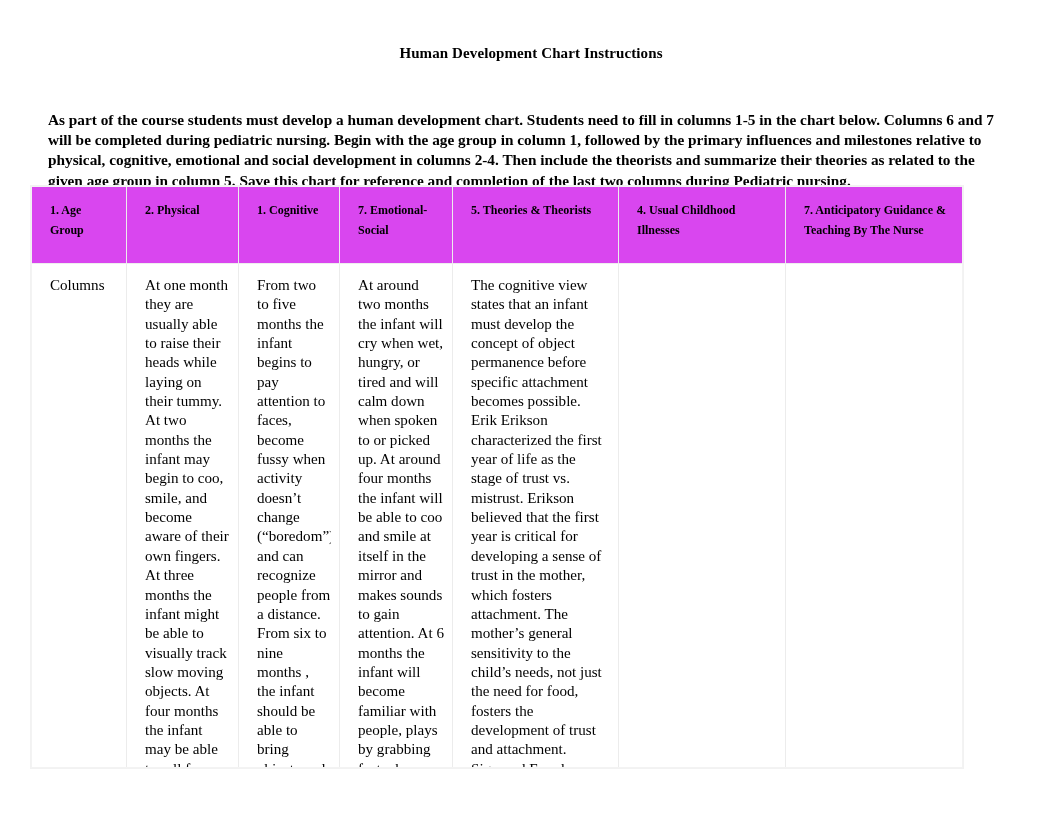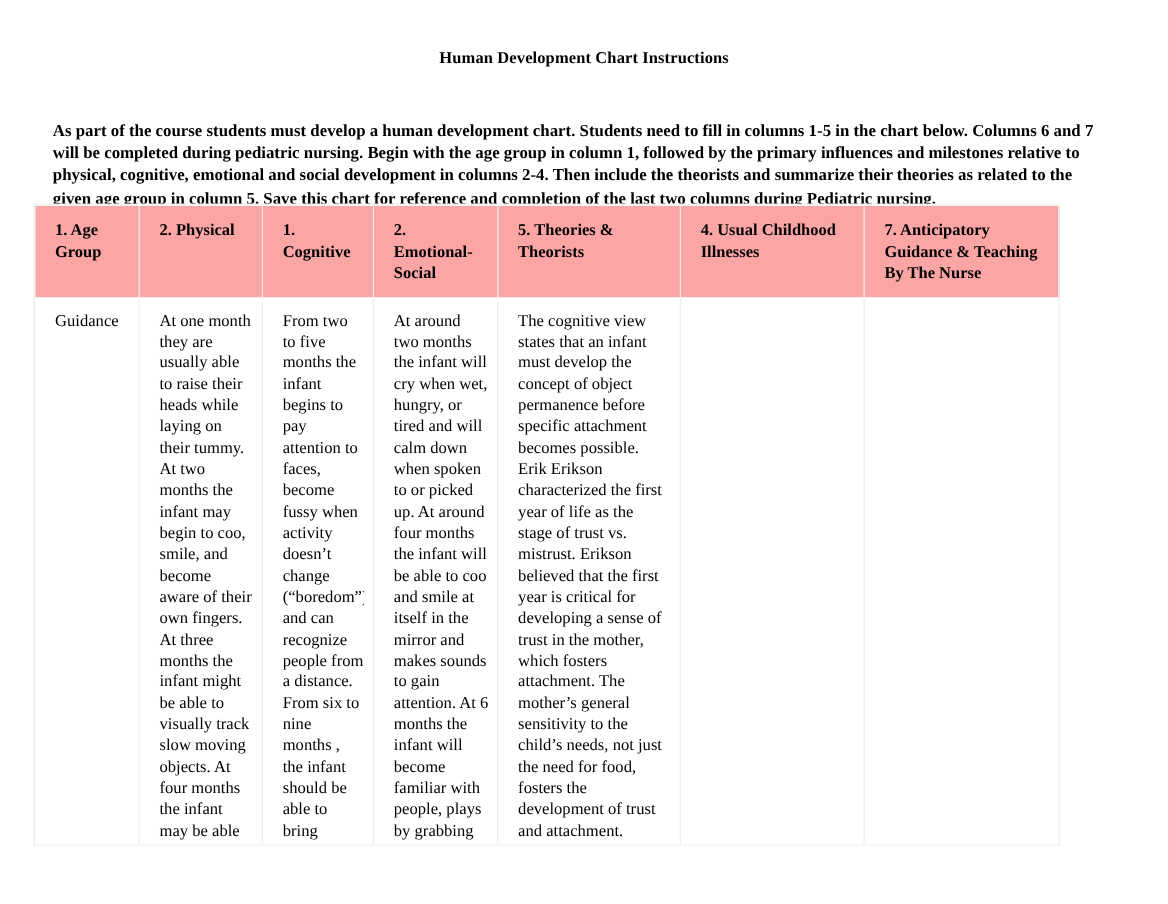--- a/index.html
+++ b/index.html
@@ -82,26 +82,26 @@
     vertical-align: top;
     text-align: left;
     padding: 12px 8px 10px 18px;
     border: 1px solid #f0f0f0;
     border-right-color: #ececec;
     font-weight: normal;
   }
 
   table.dev-chart thead th {
     font-weight: bold;
-    font-size: 15px;
+    font-size: 12px;
     line-height: 19.5px;
     height: 52px;
     padding-top: 14px;
     border-bottom: 1px solid #eeeeee;
-    background: #fca5a5;
+    background: #d946ef;
   }
 
   table.dev-chart tbody td {
     font-size: 15.1px;
     line-height: 19.35px;
     height: 508px;
     padding-top: 12px;
   }
 
   td .cell-text {
@@ -140,30 +140,30 @@
           <col class="c4">
         <col class="c5">
           <col class="c6">
           <col class="c7">
       </colgroup>
       <thead>
         <tr>
           <th>1. Age Group</th>
           <th>2. Physical</th>
           <th>1. Cognitive</th>
-          <th>2. Emotional-Social</th>
+          <th>7. Emotional-Social</th>
           <th>5. Theories &amp; Theorists</th>
           <th>4. Usual Childhood Illnesses</th>
           <th>7. Anticipatory Guidance &amp; Teaching By The Nurse</th>
         </tr>
       </thead>
       <tbody>
         <tr>
           <td>
-            <span class="cell-text">Guidance</span>
+            <span class="cell-text">Columns</span>
           </td>
           <td>
             <span class="cell-text">At one month they are usually able to raise their heads while laying on their tummy. At two months the infant may begin to coo, smile, and become aware of their own fingers. At three months the infant might be able to visually track slow moving objects. At four months the infant may be able to roll from front to back. At five months the</span>
           </td>
           <td>
             <span class="cell-text">From two to five months the infant begins to pay attention to faces, become fussy when activity doesn’t change (“boredom”) and can recognize people from a distance. From six to nine months , the infant should be able to bring objects and fingers to its mouth, will show curiosity and reach for</span>
           </td>
           <td>
             <span class="cell-text">At around two months the infant will cry when wet, hungry, or tired and will calm down when spoken to or picked up. At around four months the infant will be able to coo and smile at itself in the mirror and makes sounds to gain attention. At 6 months the infant will become familiar with people, plays by grabbing feet when laying. Nine month old’s</span>
           </td>

